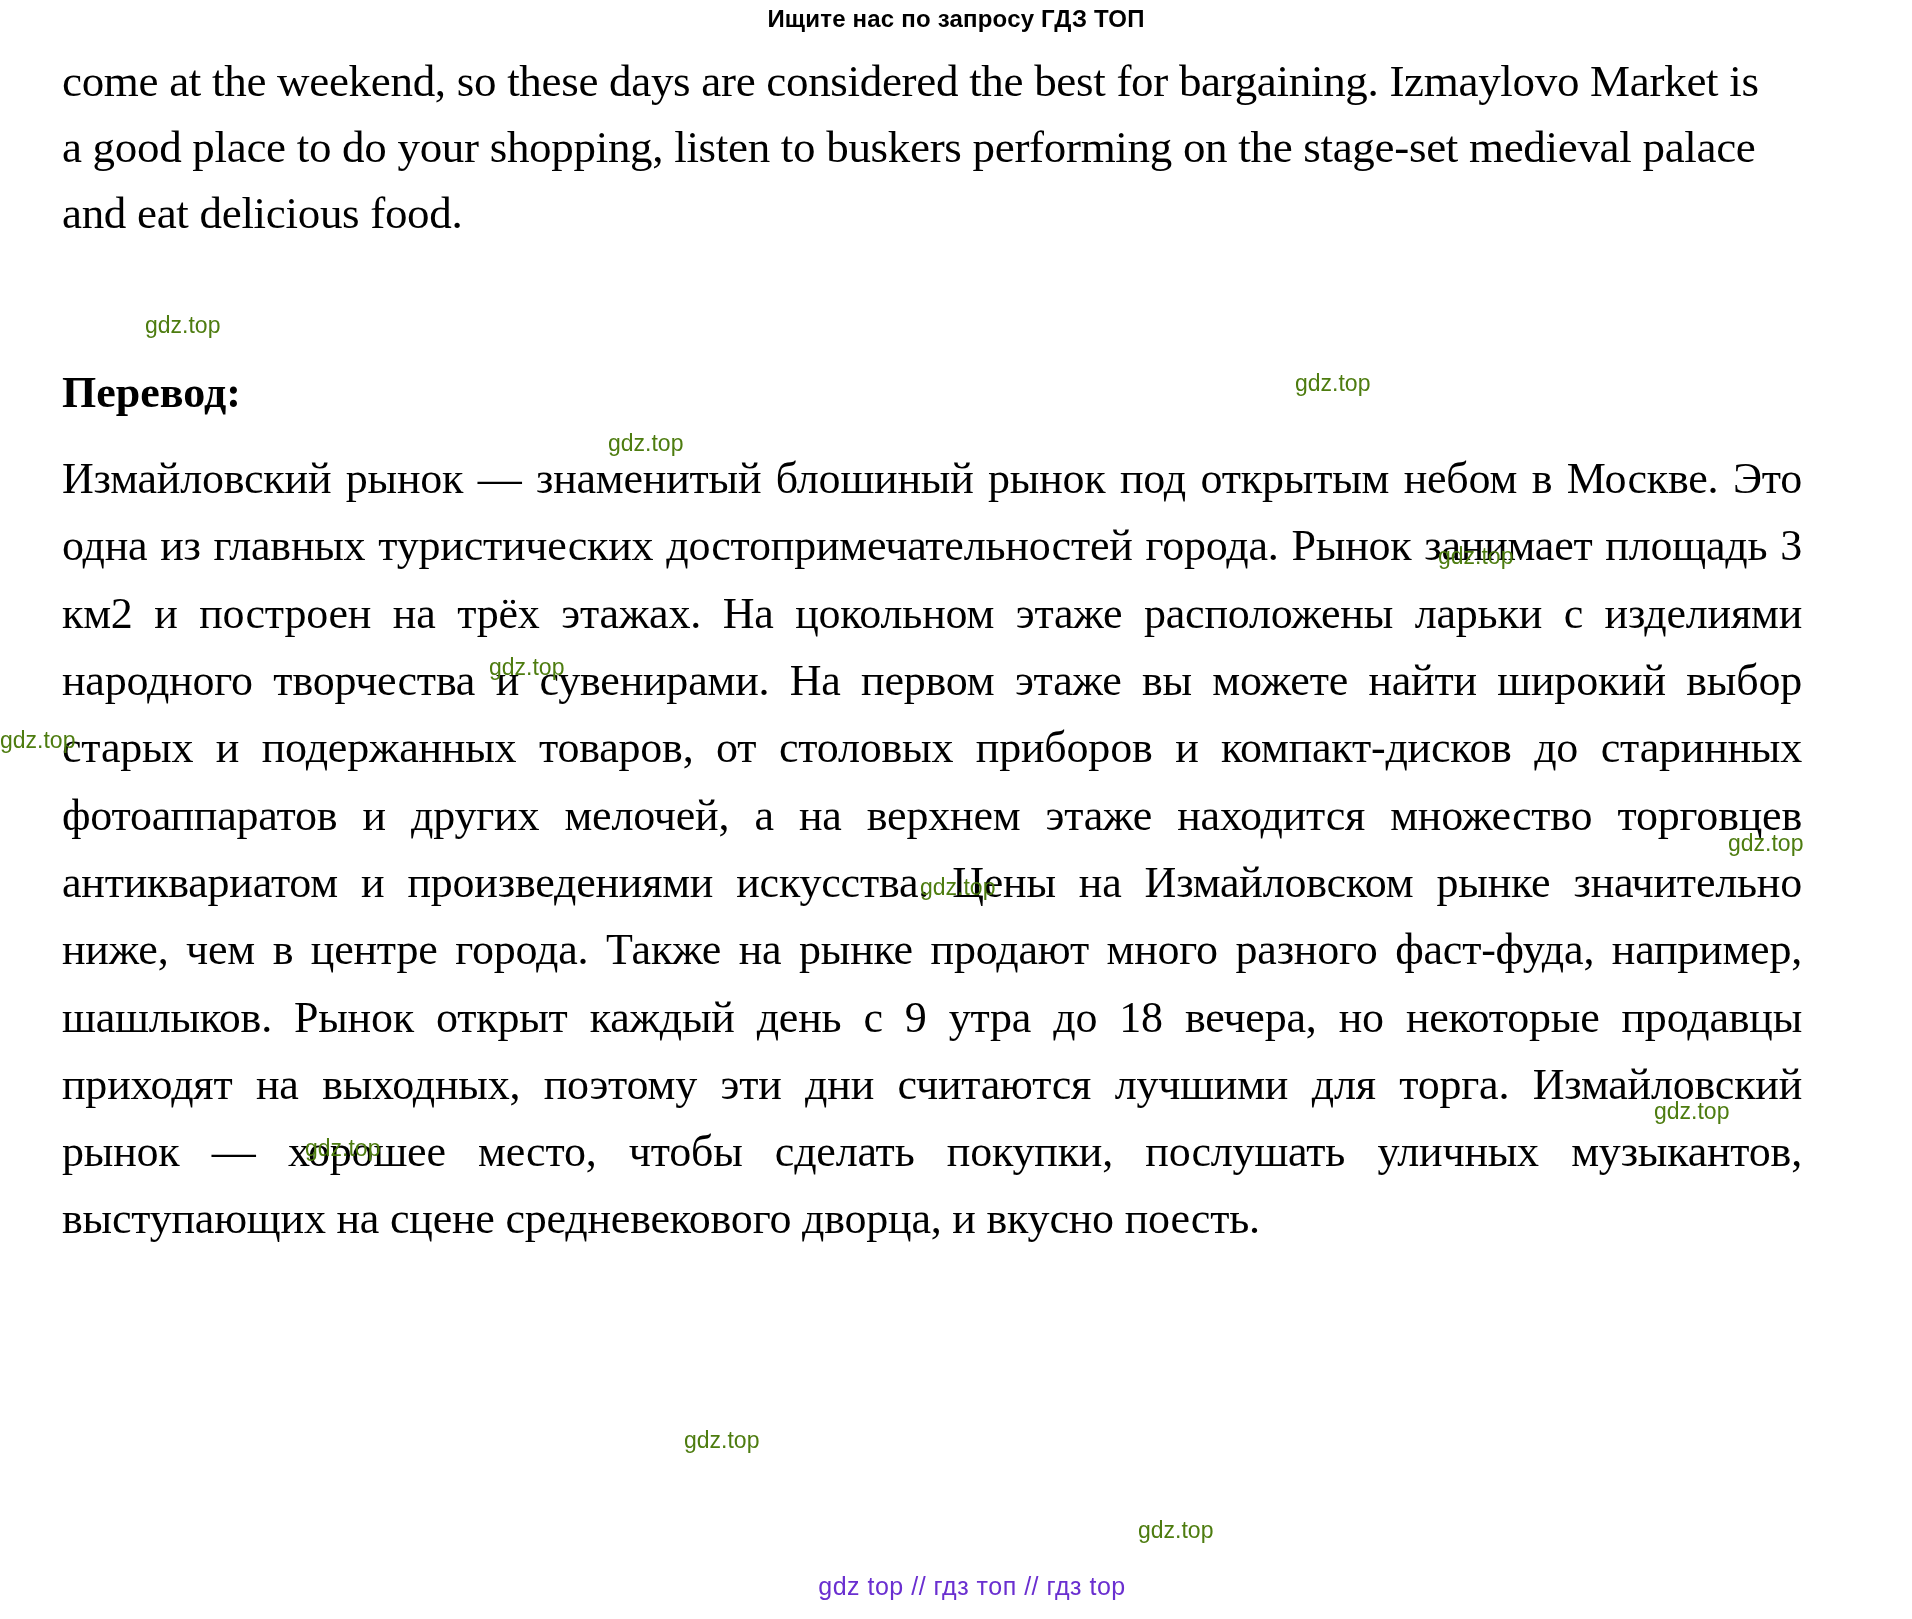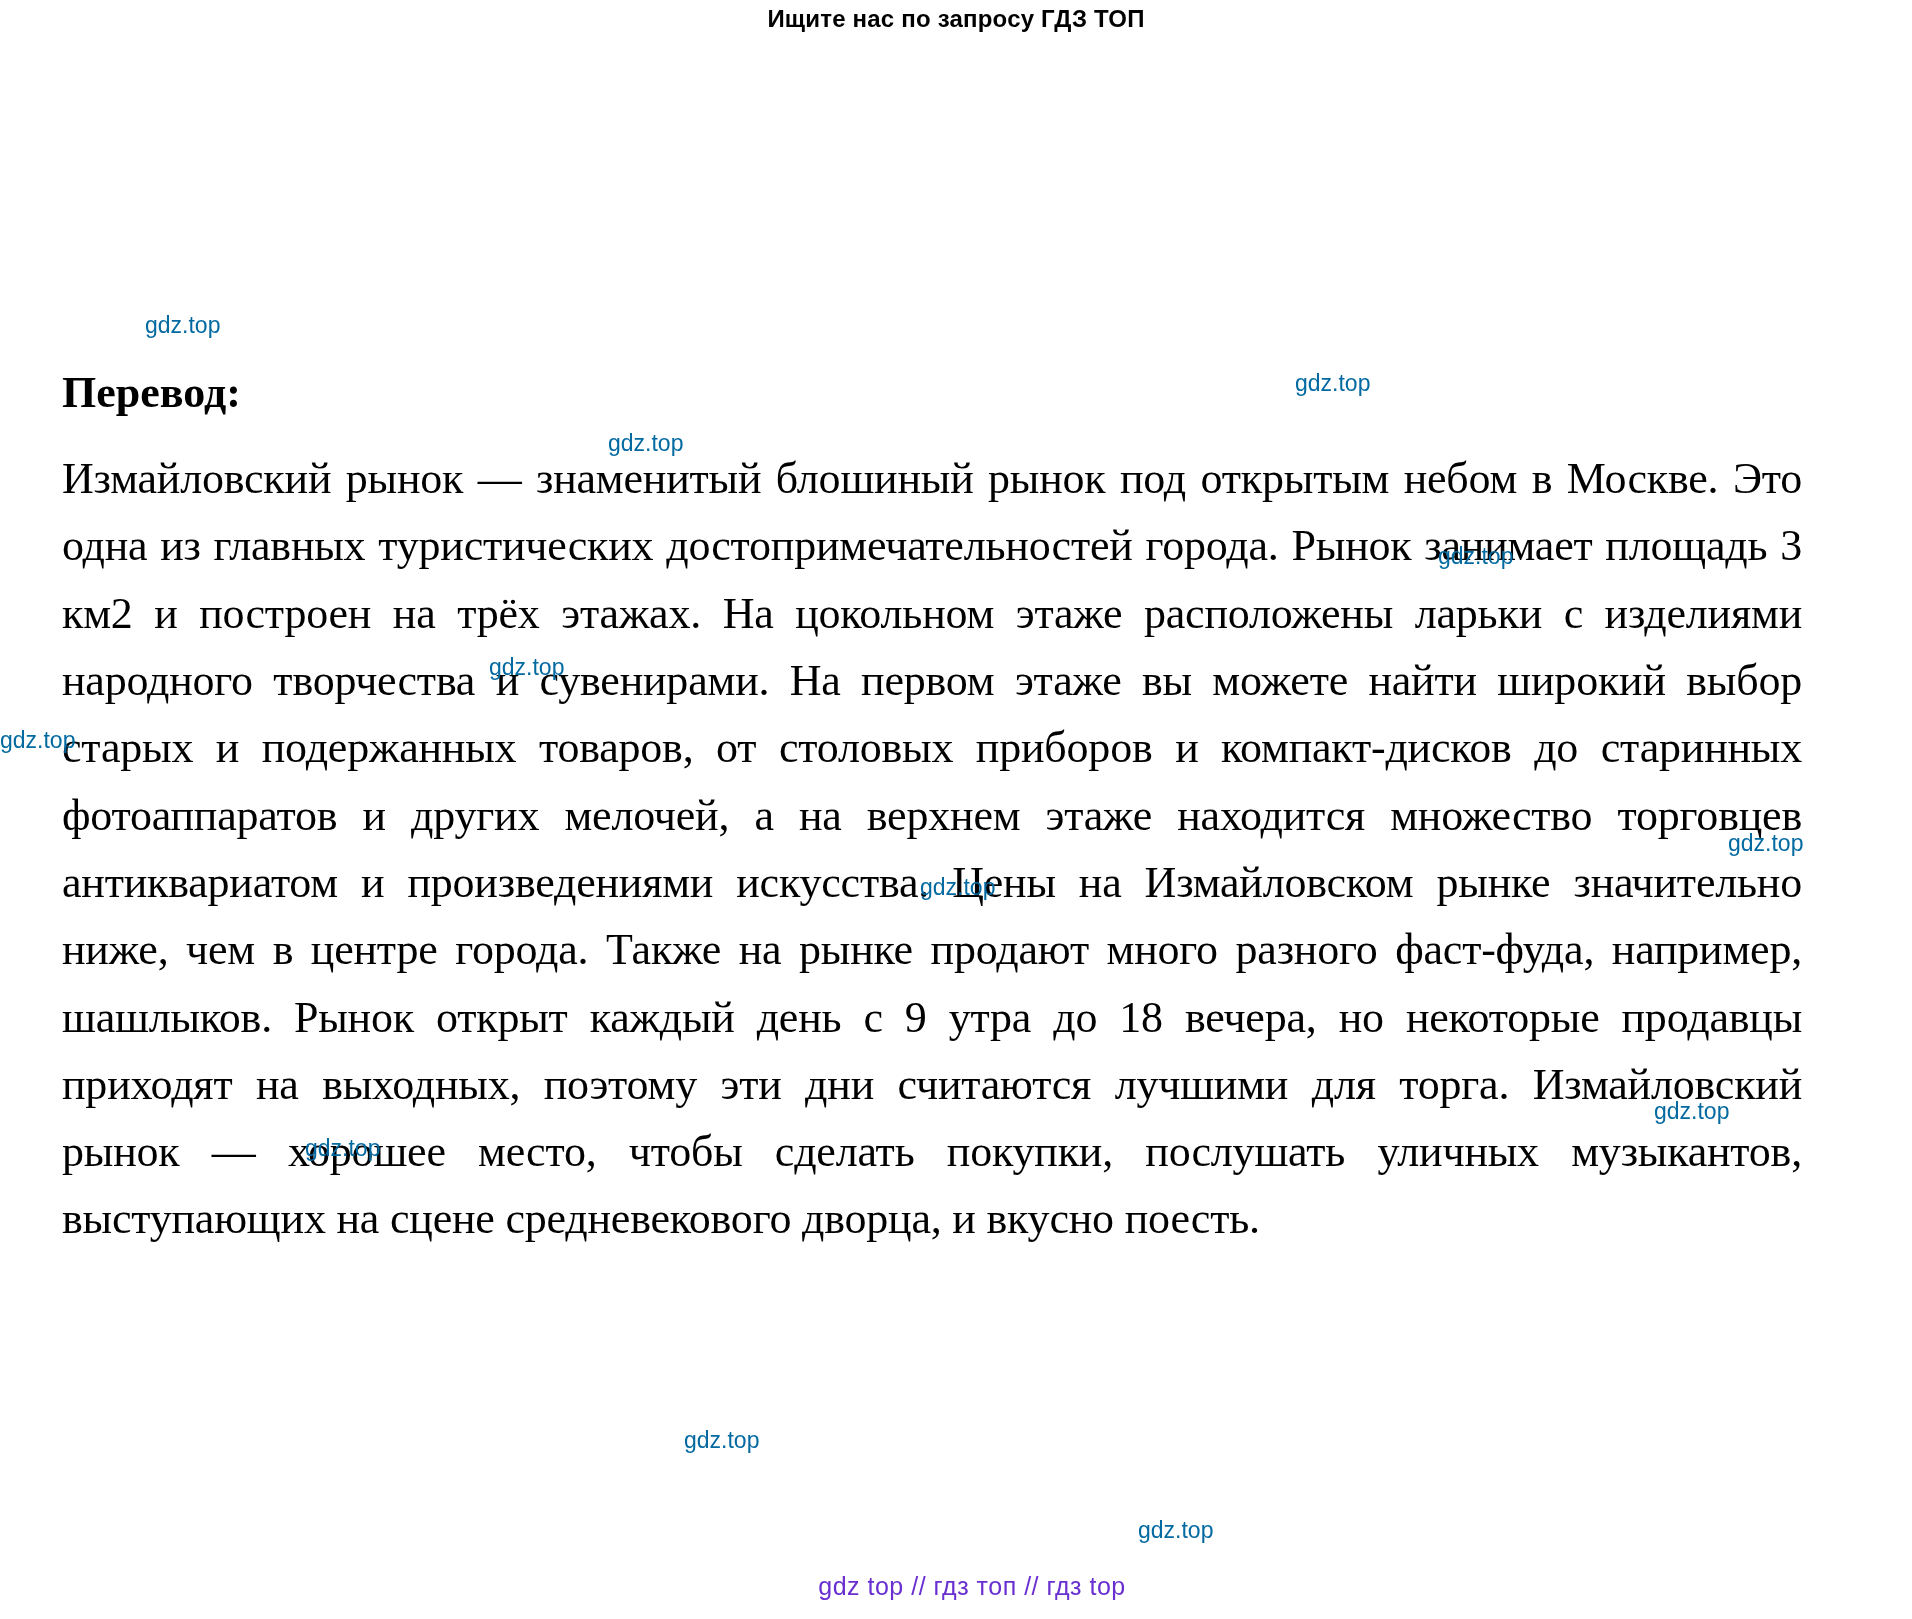--- a/index.html
+++ b/index.html
@@ -73,21 +73,21 @@
     text-align: justify;
     text-justify: inter-word;
   }
   .russian-block > span { display: inline; }
 
   
   .wm {
     position: absolute;
     font-family: "Liberation Sans", sans-serif;
     font-size: 23px;
-    color: #0369a1;
+    color: #4d7c0f;
     white-space: nowrap;
     pointer-events: none;
   }
 
   
   .footer {
     position: absolute;
     bottom: 18px;
     left: 0;
     width: 100%;
@@ -100,20 +100,21 @@
   }
   .footer .sep { color: #6a2fd0; }
 </style>
 </head>
 <body>
 
 <div class="top-banner">Ищите нас по запросу ГДЗ ТОП</div>
 
 <div class="page">
 
+  <div class="english-block">come at the weekend, so these days are considered the best for bargaining. Izmaylovo Market is a good place to do your shopping, listen to buskers performing on the stage-set medieval palace and eat delicious food.</div>
 
   <div class="heading-perevod">Перевод:</div>
 
   <div class="russian-block"><span>Измайловский рынок — знаменитый блошиный рынок под открытым небом в Москве. Это одна из главных туристических достопримечательностей города. Рынок занимает площадь 3 км2 и построен на трёх этажах. На цокольном этаже расположены ларьки с изделиями народного творчества и сувенирами. На первом этаже вы можете найти широкий выбор старых и подержанных товаров, от столовых приборов и компакт-дисков до старинных фотоаппаратов и других мелочей, а на верхнем этаже находится множество торговцев антиквариатом и произведениями искусства. Цены на Измайловском рынке значительно ниже, чем в центре города. Также на рынке продают много разного фаст-фуда, например, шашлыков. Рынок открыт каждый день с 9 утра до 18 вечера, но некоторые продавцы приходят на выходных, поэтому эти дни считаются лучшими для торга. Измайловский рынок — хорошее место, чтобы сделать покупки, послушать уличных музыкантов, выступающих на сцене средневекового дворца, и вкусно поесть.</span></div>
 
   <div class="wm" style="left:145px; top:272px;">gdz.top</div>
   <div class="wm" style="left:1295px; top:330px;">gdz.top</div>
   <div class="wm" style="left:608px; top:390px;">gdz.top</div>
   <div class="wm" style="left:1438px; top:503px;">gdz.top</div>
   <div class="wm" style="left:489px; top:614px;">gdz.top</div>

